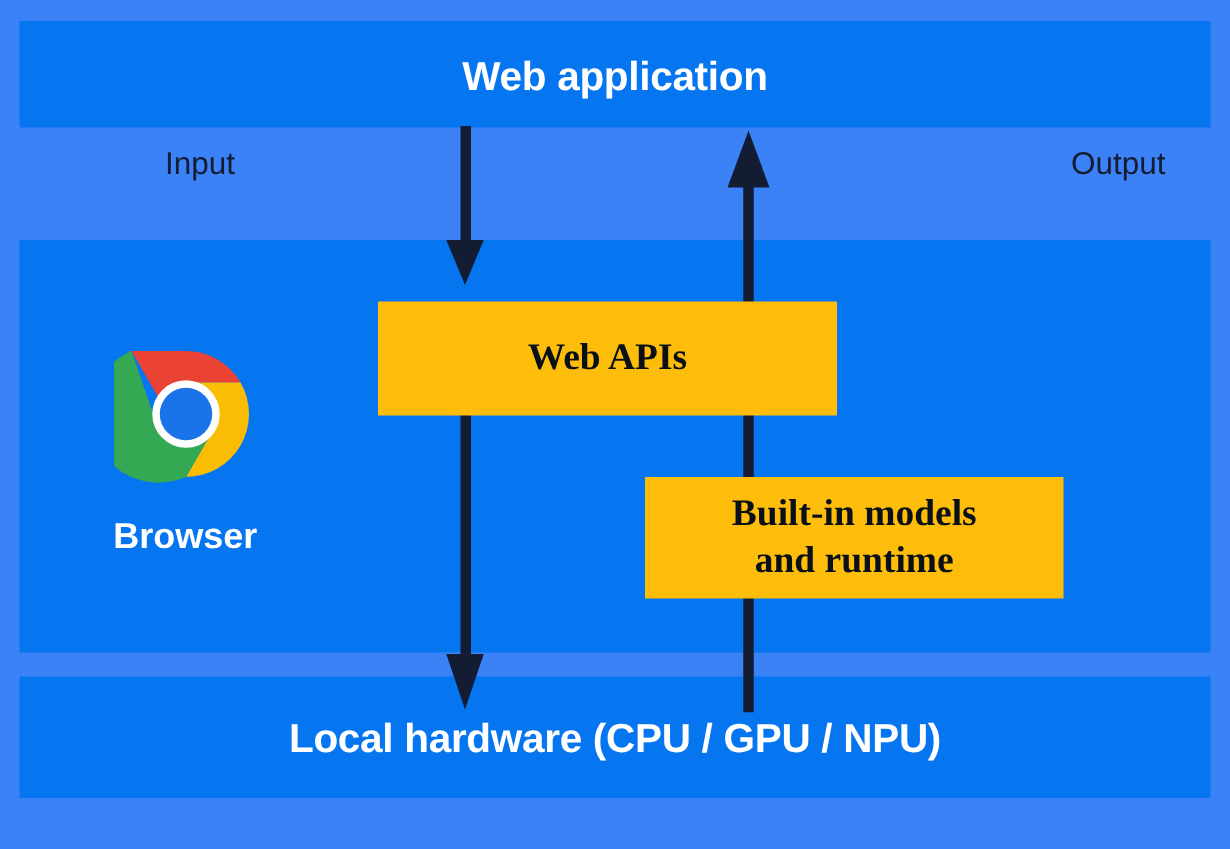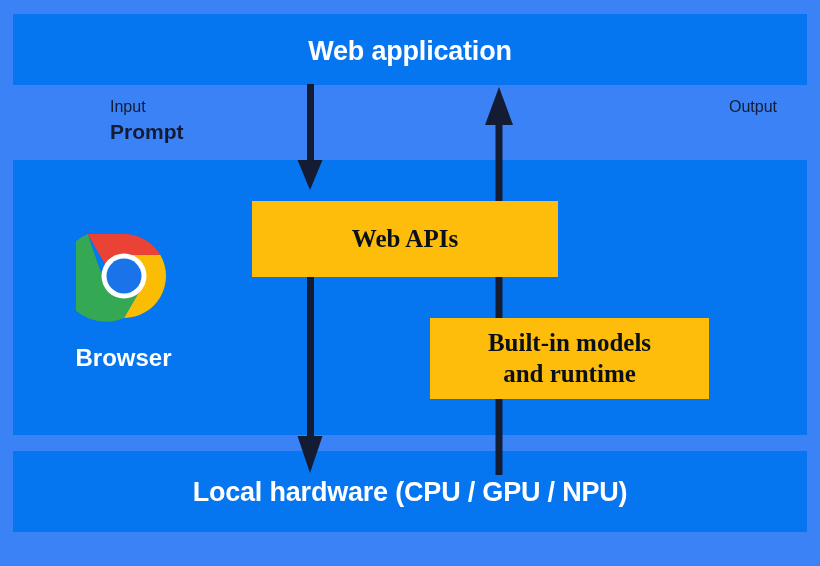--- a/index.html
+++ b/index.html
@@ -67,21 +67,21 @@
     left: 110px;
     top: 97px;
     text-align: left;
   }
   #io-output {
     right: 43px;
     top: 97px;
     text-align: right;
   }
   .io-kind {
-    font-size: 16px;
+    font-size: 21px;
     font-weight: normal;
     display: block;
   }
   .io-value {
     font-size: 21px;
     font-weight: bold;
     display: block;
     margin-top: 2px;
     white-space: nowrap;
   }
@@ -167,21 +167,20 @@
   </div>
 
   <div class="band" id="band-browser"></div>
 
   <div class="band" id="band-local-hardware">
     <div class="band-title">Local hardware (CPU / GPU / NPU)</div>
   </div>
 
   <div class="io-label" id="io-input">
     <span class="io-kind">Input</span>
-    <span class="io-value">Prompt</span>
   </div>
 
   <div class="io-label" id="io-output">
     <span class="io-kind">Output</span>
   </div>
 
   <svg class="arrow" id="arrow-input" viewBox="0 0 28 108">
     <rect x="11" y="0" width="7" height="80" fill="#131C33"></rect>
     <polygon points="1.5,76 26.5,76 14,106" fill="#131C33"></polygon>
   </svg>

